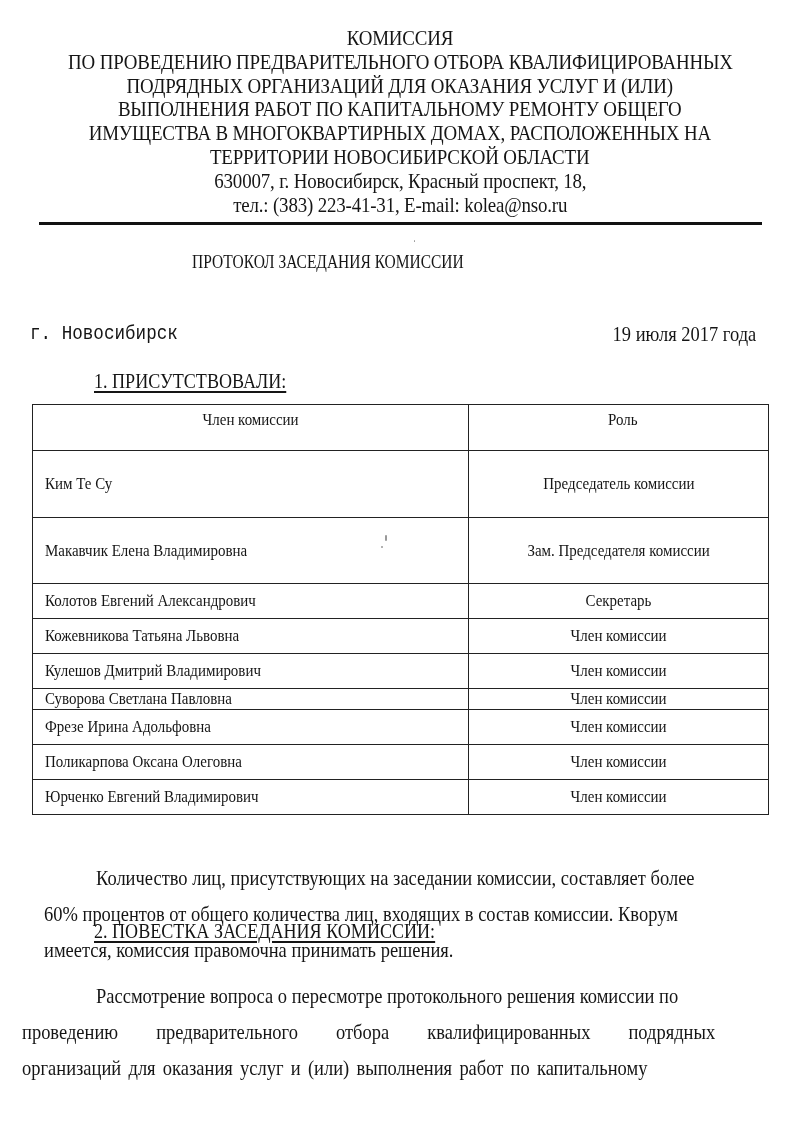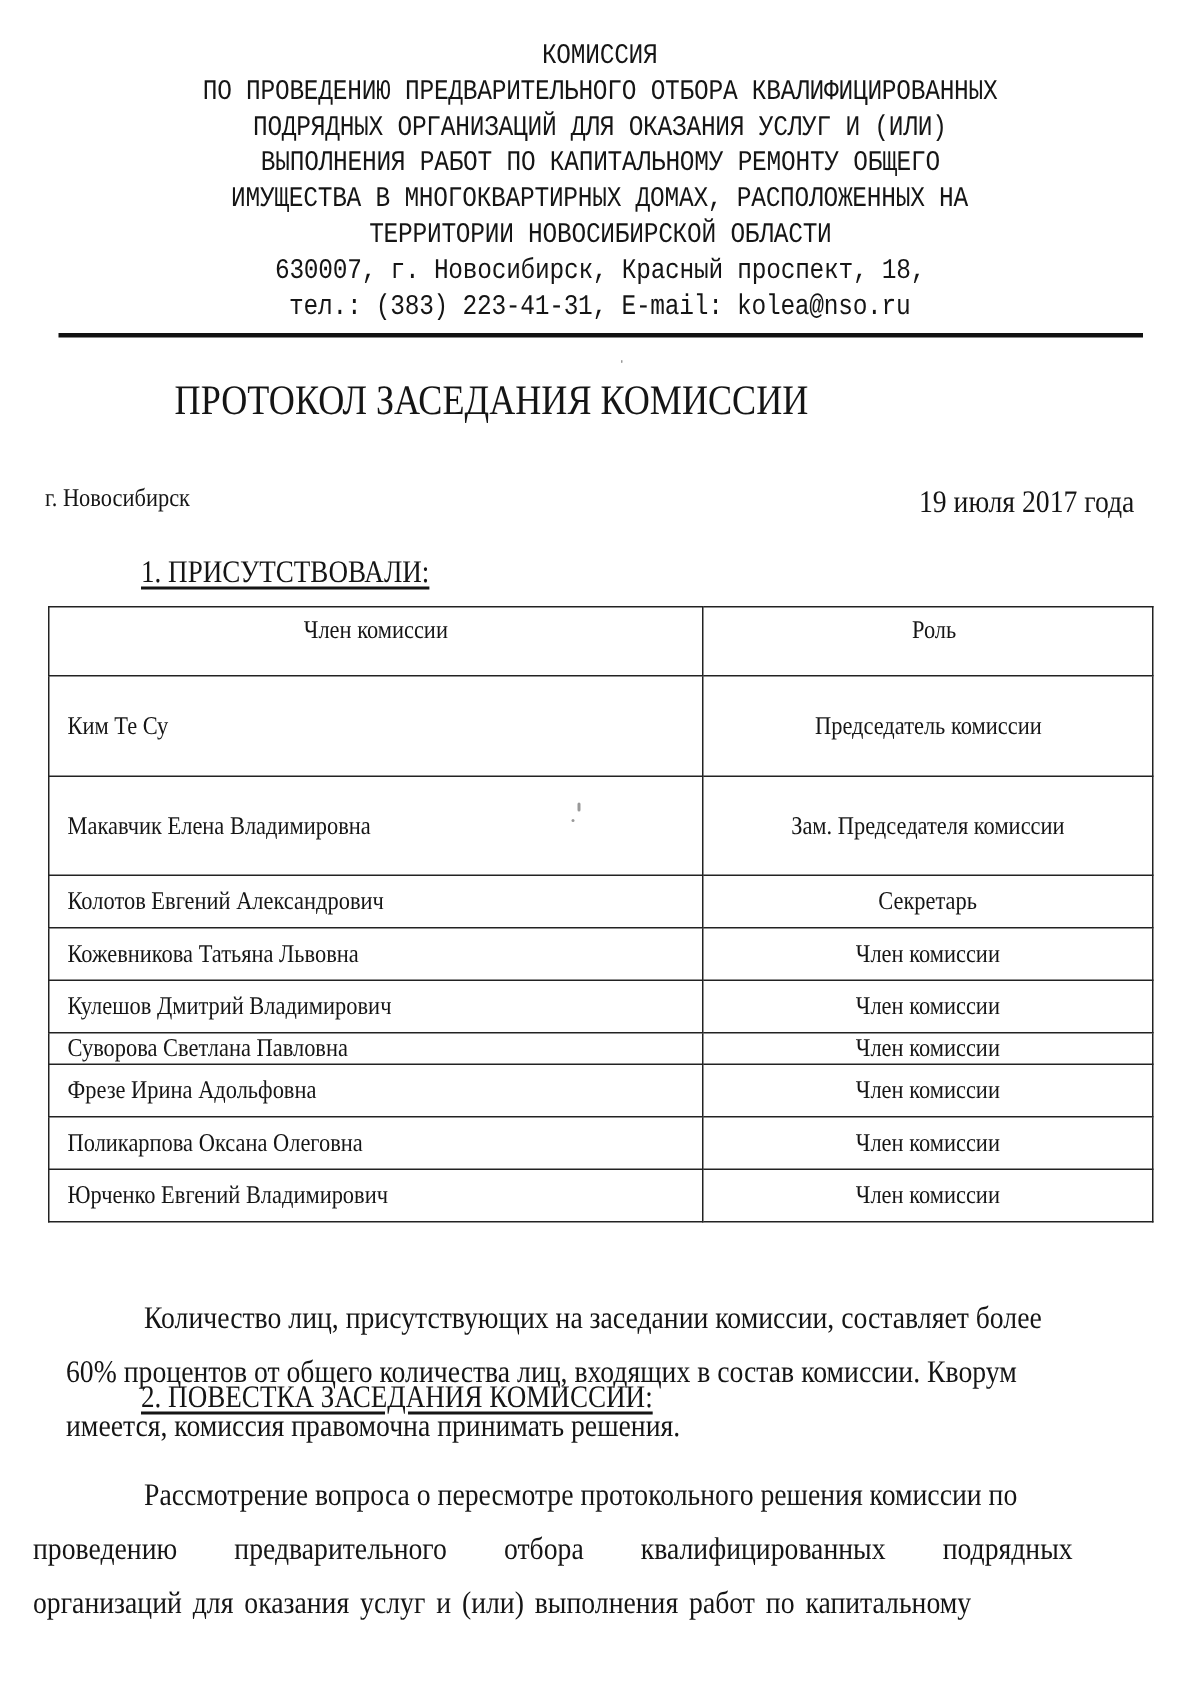--- a/index.html
+++ b/index.html
@@ -6,36 +6,35 @@
   body {
     width: 800px; height: 1131px; position: relative; overflow: hidden;
     font-family: "Liberation Serif", "DejaVu Serif", serif;
     color: #151515;
   }
   .header {
     position: absolute; left: 0; top: 26px; width: 800px;
     text-align: center;
   }
   .header .hl {
-    font-size: 19px; line-height: 23.8px; white-space: nowrap;
+    font-size: 22px; line-height: 23.8px; white-space: nowrap;
     letter-spacing: -0.2px;
-    font-family: Liberation Mono, monospace;
   }
   .header .hl span { display: inline-block; transform: scaleX(0.86); transform-origin: center; }
   .rule {
     position: absolute; left: 39px; width: 723px; top: 222px; height: 3px;
     background: #111;
   }
   .doc-title {
     position: absolute; left: 0; width: 656px; top: 252px; text-align: center;
-    font-size: 28px; white-space: nowrap;
+    font-size: 18px; white-space: nowrap;
   }
   .doc-title span { display: inline-block; transform: scaleX(0.86); }
   .place {
-    position: absolute; left: 30px; top: 322px; font-size: 17px; white-space: nowrap;
+    position: absolute; left: 30px; top: 322px; font-size: 20px; white-space: nowrap; font-family: Liberation Mono, monospace;
   }
   .place span, .date span { display: inline-block; transform: scaleX(0.88); transform-origin: left; }
   .date {
     position: absolute; right: 44px; top: 322px; font-size: 21px; white-space: nowrap;
   }
   .date span { transform-origin: right; }
   .section-head {
     position: absolute; left: 94px; font-size: 21px; white-space: nowrap;
     text-decoration: underline; text-underline-offset: 3px; text-align: right;
   }

